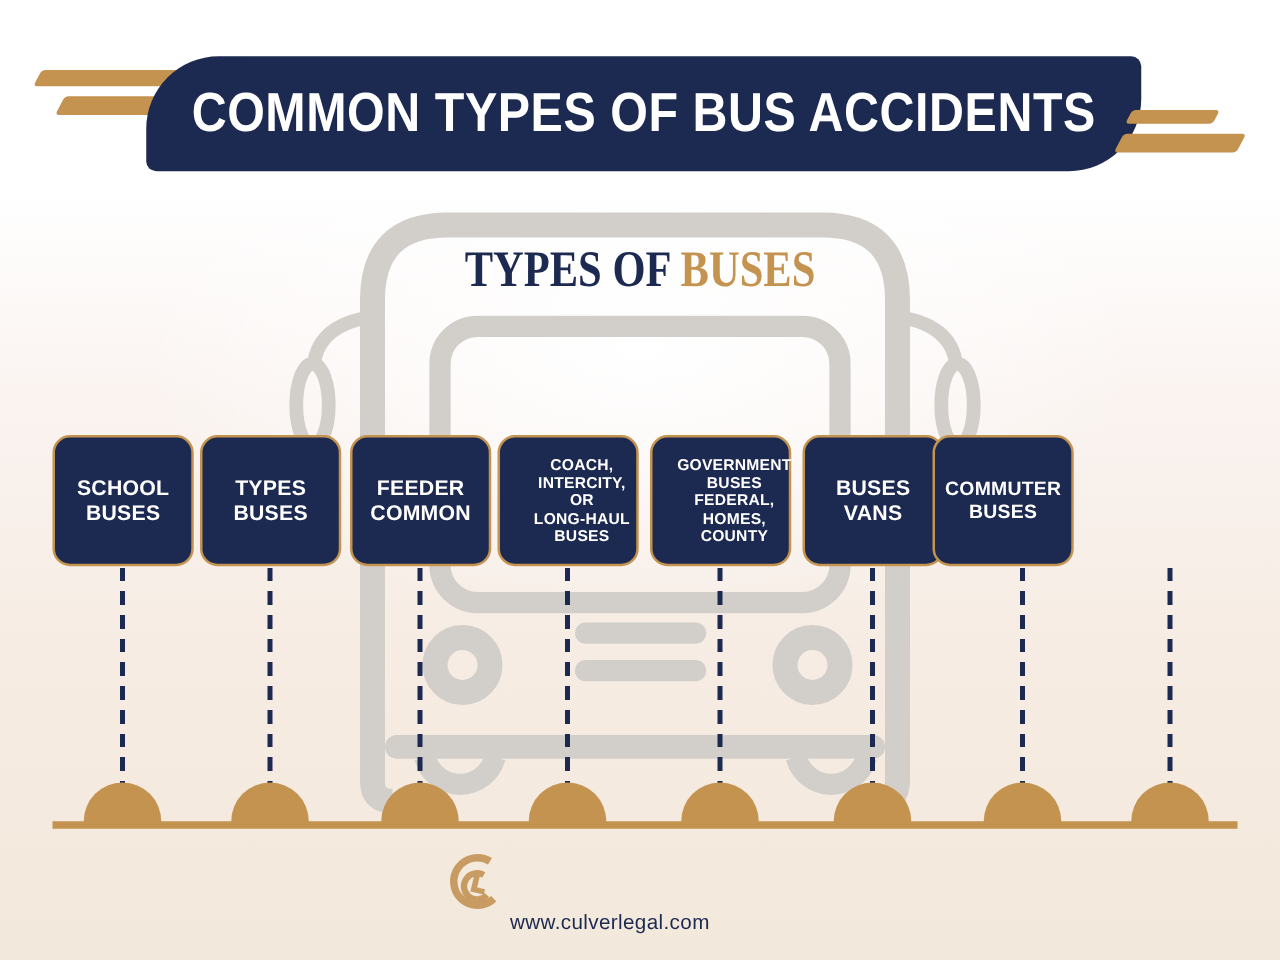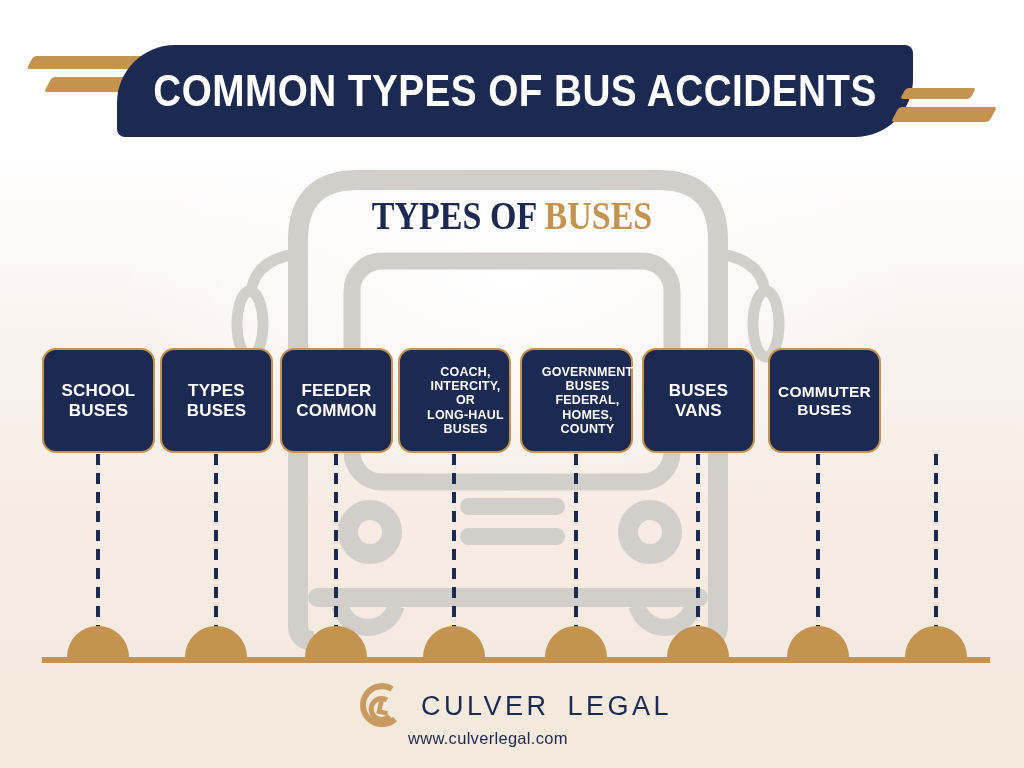--- a/index.html
+++ b/index.html
@@ -134,21 +134,21 @@
     <span class="fs-sm">GOVERNMENT
 BUSES
 FEDERAL,
 HOMES,
 COUNTY</span>
   </div>
   <div class="bus-box" style="left:642px">
     <span class="fs-lg">BUSES
 VANS</span>
   </div>
-  <div class="bus-box" style="left:768px">
+  <div class="bus-box" style="left:746px">
     <span class="fs-md">COMMUTER
 BUSES</span>
   </div>
 
   <div class="dash" style="left:96px"></div>
   <div class="dash" style="left:214px"></div>
   <div class="dash" style="left:334px"></div>
   <div class="dash" style="left:452px"></div>
   <div class="dash" style="left:574px"></div>
   <div class="dash" style="left:696px"></div>
@@ -165,16 +165,15 @@
   <div class="dome" style="left:787px"></div>
   <div class="dome" style="left:905px"></div>
 
   <svg class="logo-svg" width="52" height="62" viewBox="0 0 52 62">
     <g fill="none" stroke="#c89b62">
       <path d="M 36 13 A 19 19 0 1 0 39 43" stroke-width="6"></path>
       <path d="M 31 24 A 10.5 10.5 0 1 0 33.5 40" stroke-width="5"></path>
       <path d="M 26.5 21 L 23 35.5 L 31.5 37.5" stroke-width="4.5"></path>
     </g>
   </svg>
-  <div class="brand">CULVER LEGAL</div>
   <div class="website">www.culverlegal.com</div>
 
 </div>
 
 </body></html>

